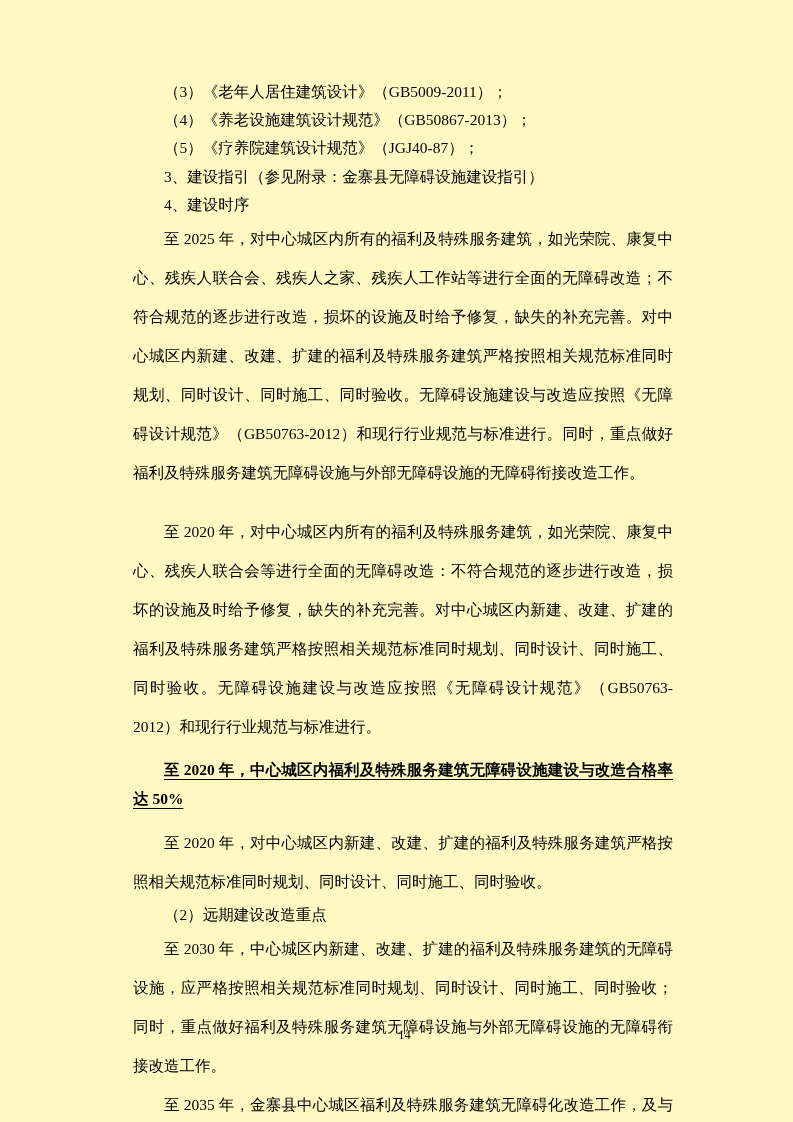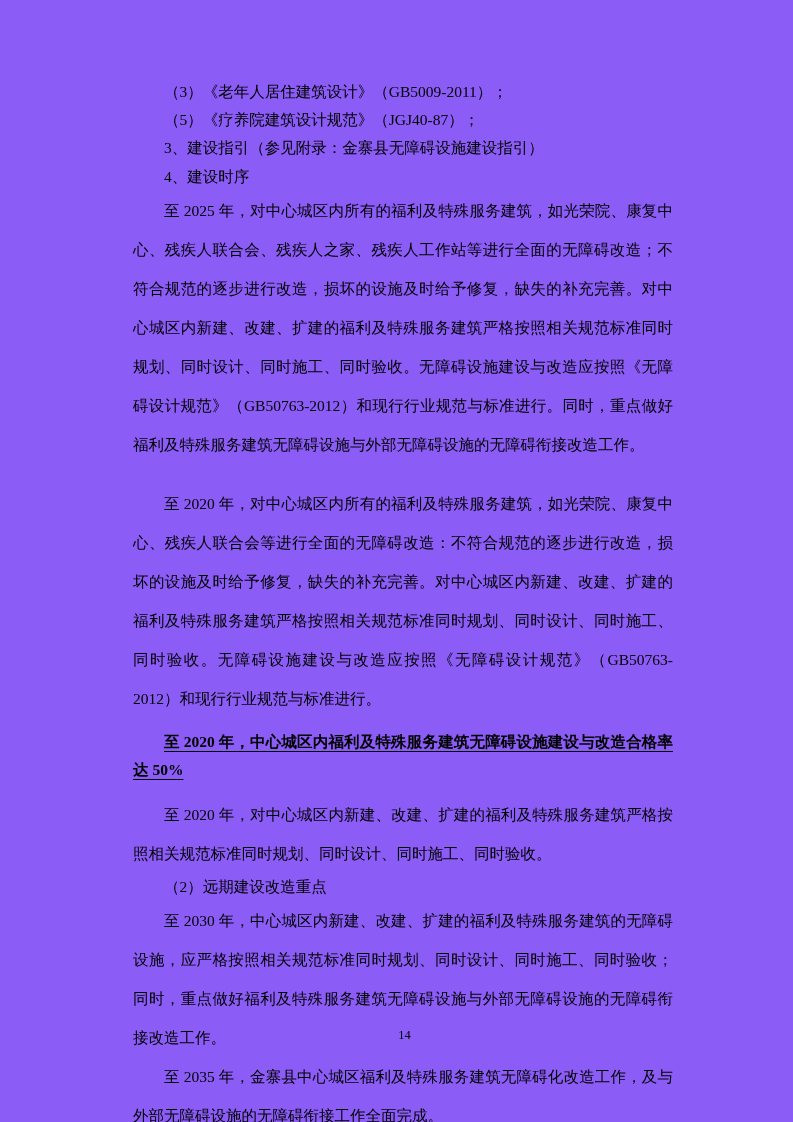--- a/index.html
+++ b/index.html
@@ -7,21 +7,21 @@
     padding: 0;
     background: #b0b0b0;
   }
   body {
     font-family: "Liberation Serif", "DejaVu Serif", serif;
   }
   .page {
     position: relative;
     width: 793px;
     height: 1122px;
-    background: #8b5cf6;
+    background: #fef9c3;
     margin: 0 auto;
     overflow: hidden;
     box-sizing: border-box;
   }
   .content {
     position: absolute;
     left: 133px;
     top: 78px;
     width: 540px;
   }
@@ -83,20 +83,21 @@
   .list-line { text-indent: 2em; }
 </style>
 </head>
 <body>
 
 <div class="page">
 
   <div class="content">
 
     <div class="line list-line">（3）《老年人居住建筑设计》（GB5009-2011）；</div>
+    <div class="line list-line">（4）《养老设施建筑设计规范》（GB50867-2013）；</div>
     <div class="line list-line">（5）《疗养院建筑设计规范》（JGJ40-87）；</div>
     <div class="line list-line">3、建设指引（参见附录：金寨县无障碍设施建设指引）</div>
     <div class="line list-line">4、建设时序</div>
 
     <p class="para">至 2025 年，对中心城区内所有的福利及特殊服务建筑，如光荣院、康复中心、残疾人联合会、残疾人之家、残疾人工作站等进行全面的无障碍改造；不符合规范的逐步进行改造，损坏的设施及时给予修复，缺失的补充完善。对中心城区内新建、改建、扩建的福利及特殊服务建筑严格按照相关规范标准同时规划、同时设计、同时施工、同时验收。无障碍设施建设与改造应按照《无障碍设计规范》（GB50763-2012）和现行行业规范与标准进行。同时，重点做好福利及特殊服务建筑无障碍设施与外部无障碍设施的无障碍衔接改造工作。</p>
 
     <div class="spacer-sm"></div>
     <div class="spacer-sm"></div>
 
     <p class="para">至 2020 年，对中心城区内所有的福利及特殊服务建筑，如光荣院、康复中心、残疾人联合会等进行全面的无障碍改造：不符合规范的逐步进行改造，损坏的设施及时给予修复，缺失的补充完善。对中心城区内新建、改建、扩建的福利及特殊服务建筑严格按照相关规范标准同时规划、同时设计、同时施工、同时验收。无障碍设施建设与改造应按照《无障碍设计规范》（GB50763-2012）和现行行业规范与标准进行。</p>

